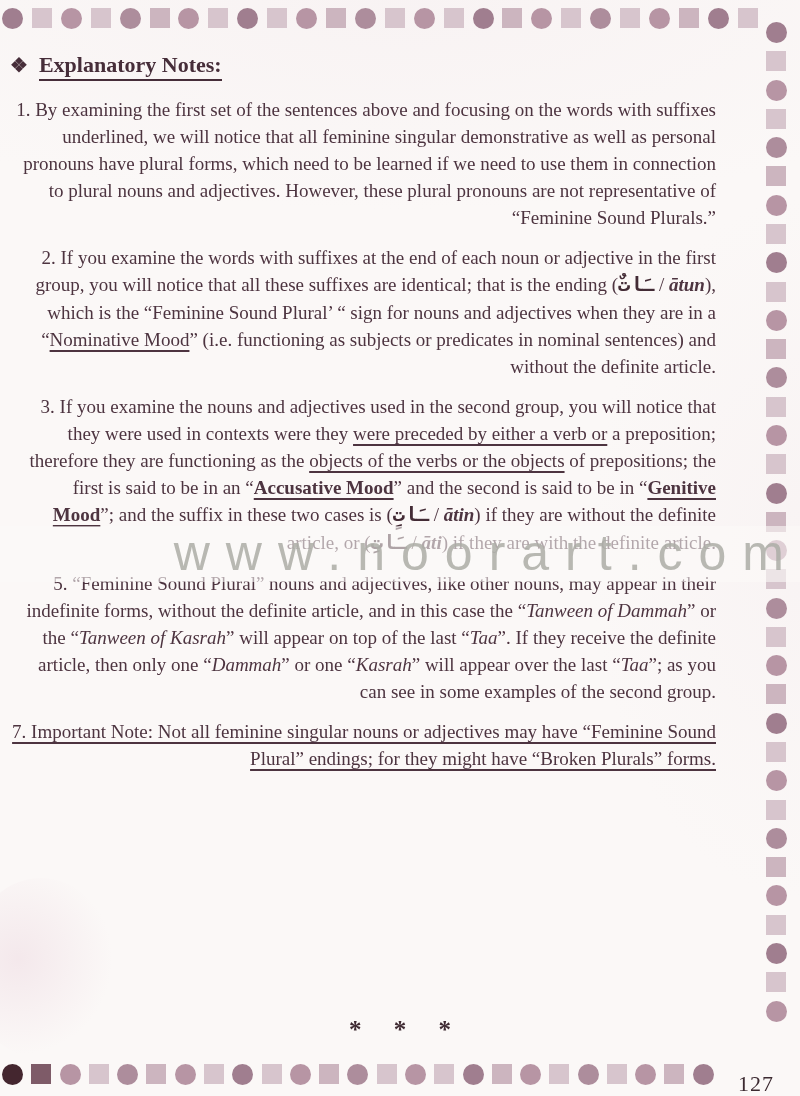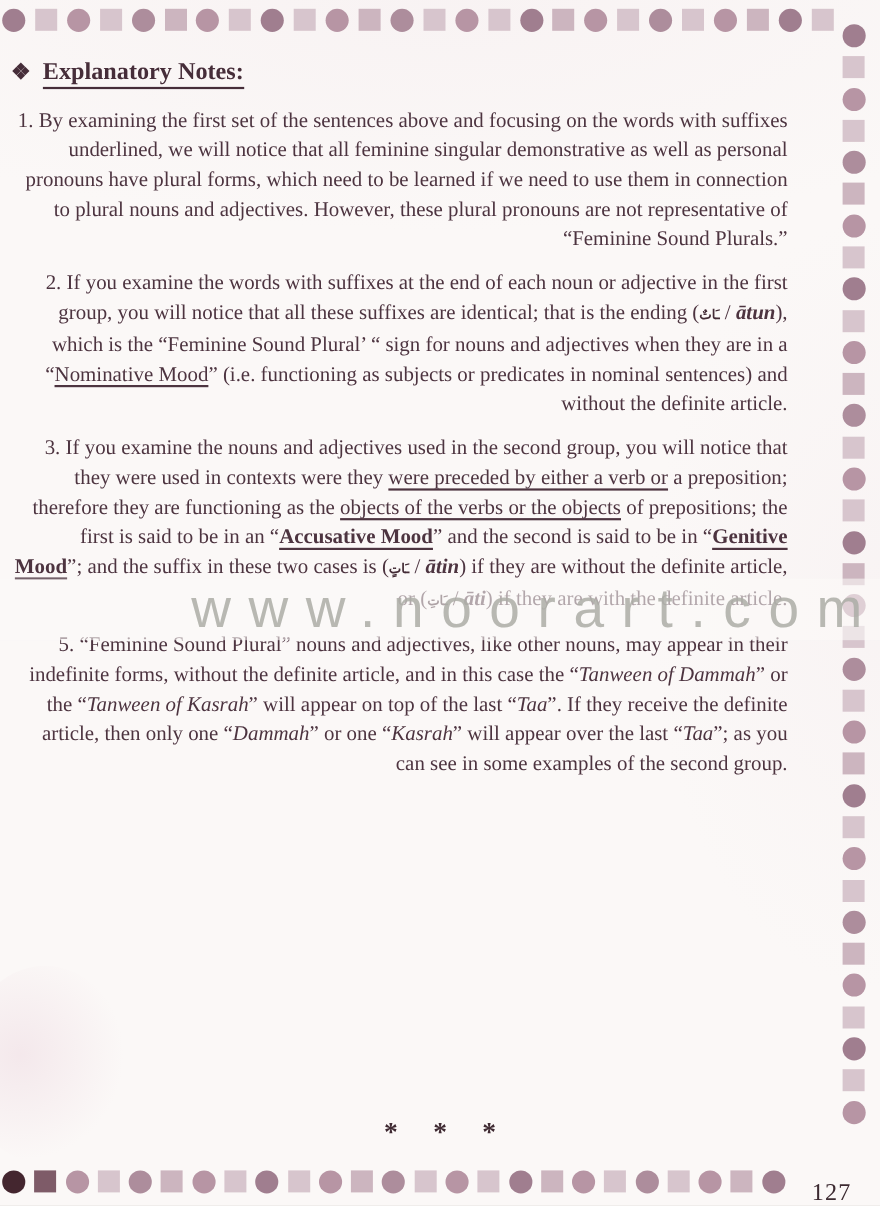--- a/index.html
+++ b/index.html
@@ -42,21 +42,21 @@
   .heading { margin:0 0 18px 0; font-size:22px; font-weight:bold; color:#462d39; }
   .heading .bullet { margin-right:11px; font-size:20px; }
   .heading-text { border-bottom:2px solid #462d39; padding-bottom:2px; }
 
   .note { margin:0 0 13px 0; font-size:19px; line-height:27px; text-align:right; }
   .note span { text-decoration-color:#4d3440; }
   .seg-u  { text-decoration:underline; text-underline-offset:4px; text-decoration-thickness:1.5px; }
   .seg-i  { font-style:italic; }
   .seg-bi { font-weight:bold; font-style:italic; }
   .seg-bu { font-weight:bold; text-decoration:underline; text-underline-offset:4px; text-decoration-thickness:1.5px; }
-  .seg-ar { font-family:Liberation Sans, sans-serif; font-weight:bold; font-size:12px; color:#432b35; }
+  .seg-ar { font-family:Liberation Mono, monospace; font-weight:bold; font-size:20px; color:#432b35; }
 
   
   .watermark {
     position:absolute; left:0; top:526px; width:800px; height:56px;
     background:rgba(252,250,248,.58);
     color:rgba(172,173,166,.85);
     font-family:"Liberation Sans", sans-serif;
     font-size:50px; line-height:54px; letter-spacing:16px;
     text-align:right; white-space:nowrap;
     z-index:5; pointer-events:none;
@@ -179,20 +179,21 @@
 
   <div class="corner-smudge"></div>
 
   <div class="content">
     <h2 class="heading"><span class="bullet">❖</span><span class="heading-text">Explanatory Notes:</span></h2>
     <div id="notes">
         <p class="note"><span>1. By examining the first set of the sentences above and focusing on the words with suffixes underlined, we will notice that all feminine singular demonstrative as well as personal pronouns have plural forms, which need to be learned if we need to use them in connection to plural nouns and adjectives. However, these plural pronouns are not representative of “Feminine Sound Plurals.”</span></p>
         <p class="note"><span>2. If you examine the words with suffixes at the end of each noun or adjective in the first group, you will notice that all these suffixes are identical; that is the ending (</span><span class="seg-ar">ـَاتٌ</span><span> / </span><span class="seg-bi">ātun</span><span>), which is the “Feminine Sound Plural’ “ sign for nouns and adjectives when they are in a “</span><span class="seg-u">Nominative Mood</span><span>” (i.e. functioning as subjects or predicates in nominal sentences) and without the definite article.</span></p>
         <p class="note"><span>3. If you examine the nouns and adjectives used in the second group, you will notice that they were used in contexts were they </span><span class="seg-u">were preceded by either a verb or</span><span> a preposition; therefore they are functioning as the </span><span class="seg-u">objects of the verbs or the objects</span><span> of prepositions; the first is said to be in an “</span><span class="seg-bu">Accusative Mood</span><span>” and the second is said to be in “</span><span class="seg-bu">Genitive Mood</span><span>”; and the suffix in these two cases is (</span><span class="seg-ar">ـَاتٍ</span><span> / </span><span class="seg-bi">ātin</span><span>) if they are without the definite article, or (</span><span class="seg-ar">ـَاتِ</span><span> / </span><span class="seg-bi">āti</span><span>) if they are with the definite article.</span></p>
         <p class="note"><span>5. “Feminine Sound Plural” nouns and adjectives, like other nouns, may appear in their indefinite forms, without the definite article, and in this case the “</span><span class="seg-i">Tanween of Dammah</span><span>” or the “</span><span class="seg-i">Tanween of Kasrah</span><span>” will appear on top of the last “</span><span class="seg-i">Taa</span><span>”. If they receive the definite article, then only one “</span><span class="seg-i">Dammah</span><span>” or one “</span><span class="seg-i">Kasrah</span><span>” will appear over the last “</span><span class="seg-i">Taa</span><span>”; as you can see in some examples of the second group.</span></p>
+        <p class="note"><span class="seg-u">7. Important Note: Not all feminine singular nouns or adjectives may have “Feminine Sound Plural” endings; for they might have “Broken Plurals” forms.</span></p>
       </div>
   </div>
 
   <div class="watermark">www.noorart.com</div>
 
   <div class="footer-separator">* * *</div>
   <div class="page-number">127</div>
 
 </div>
 

